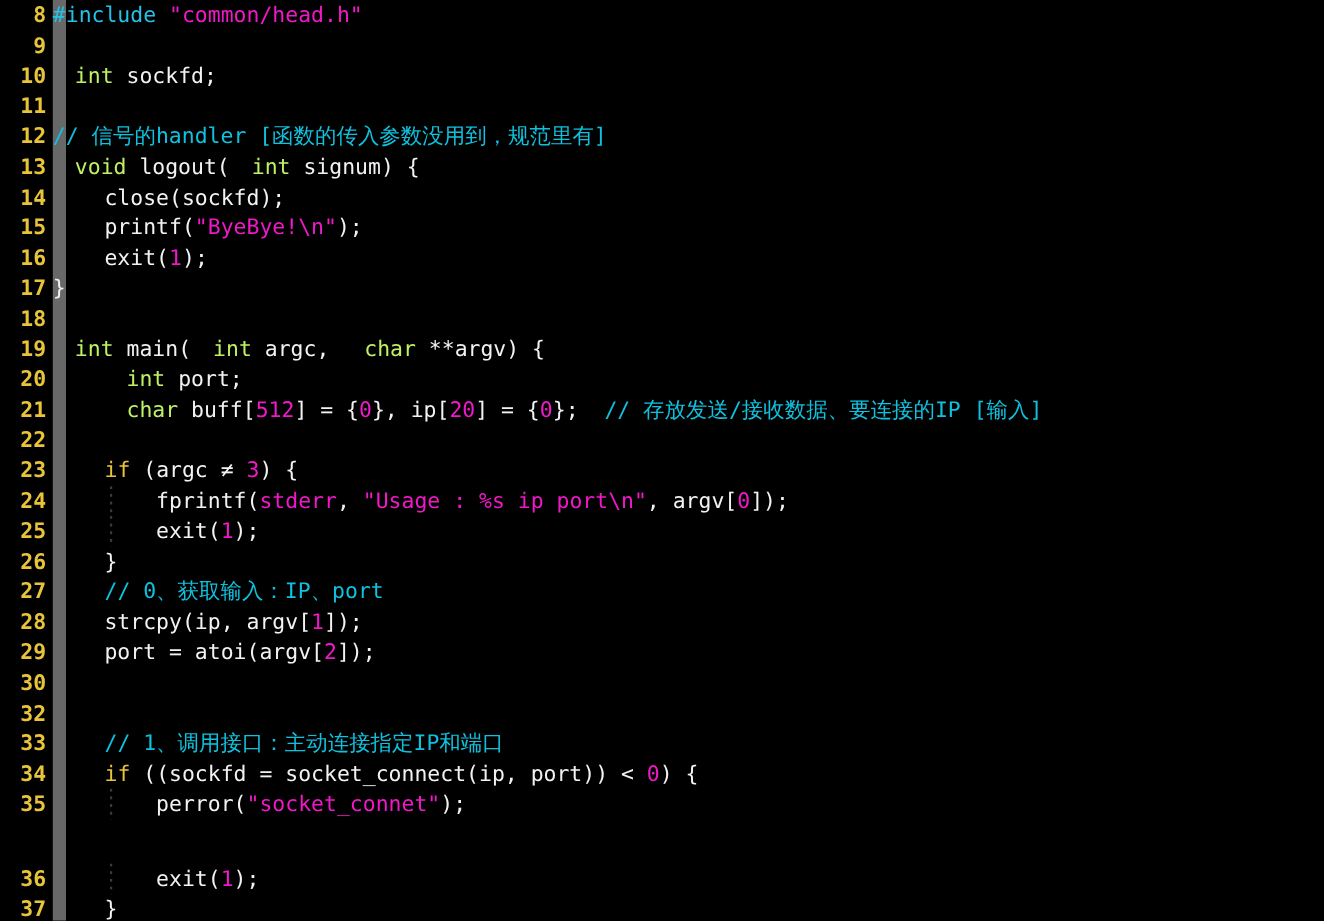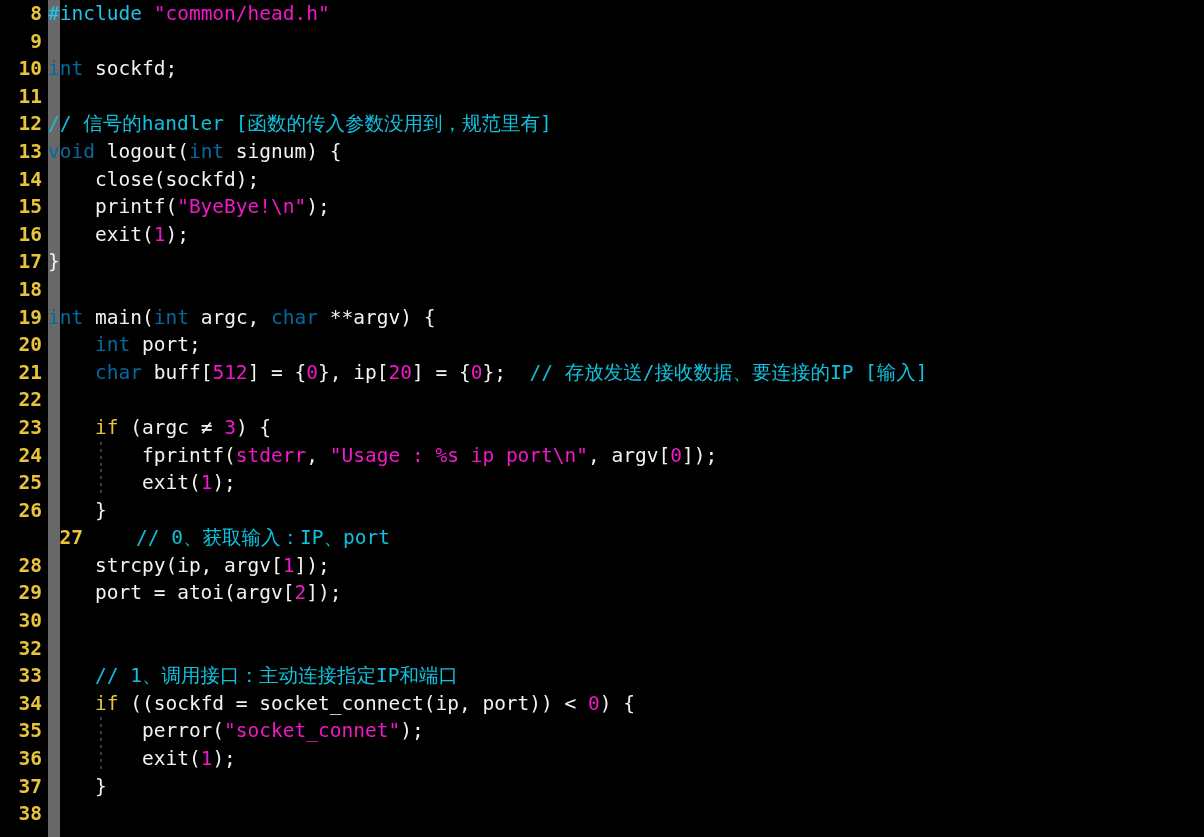--- a/index.html
+++ b/index.html
@@ -80,21 +80,21 @@
     width: 2px;
     height: 27.6px;
     background-image: linear-gradient(to bottom, #3b3b3b 0 3px, transparent 3px 7px);
     background-size: 2px 7px;
     z-index: 1;
   }
 
   
   .tok-preproc   { color: #22C3E6; }
   .tok-string    { color: #F018C8; }
-  .tok-type      { color: #0369a1; }
+  .tok-type      { color: #bef264; padding-left: 20px; }
   .tok-keyword   { color: #E8C43A; }
   .tok-number    { color: #F018C8; }
   .tok-const     { color: #F018C8; }
   .tok-comment   { color: #0FC1DE; }
   .tok-plain     { color: #F2F2F2; }
 </style>
 </head>
 <body>
 
 <div id="editor">
@@ -114,26 +114,26 @@
       <div class="line" style="height: 27.6px; line-height: 27.6px;"><div class="lineno">17</div><div class="code"><span class="tok-plain">}</span></div></div>
       <div class="line" style="height: 27.6px; line-height: 27.6px;"><div class="lineno">18</div><div class="code"></div></div>
       <div class="line" style="height: 27.6px; line-height: 27.6px;"><div class="lineno">19</div><div class="code"><span class="tok-type">int</span><span class="tok-plain"> main(</span><span class="tok-type">int</span><span class="tok-plain"> argc, </span><span class="tok-type">char</span><span class="tok-plain"> **argv) {</span></div></div>
       <div class="line" style="height: 27.6px; line-height: 27.6px;"><div class="lineno">20</div><div class="code"><span class="tok-plain">    </span><span class="tok-type">int</span><span class="tok-plain"> port;</span></div></div>
       <div class="line" style="height: 27.6px; line-height: 27.6px;"><div class="lineno">21</div><div class="code"><span class="tok-plain">    </span><span class="tok-type">char</span><span class="tok-plain"> buff[</span><span class="tok-number">512</span><span class="tok-plain">] = {</span><span class="tok-number">0</span><span class="tok-plain">}, ip[</span><span class="tok-number">20</span><span class="tok-plain">] = {</span><span class="tok-number">0</span><span class="tok-plain">};  </span><span class="tok-comment">// 存放发送/接收数据、要连接的IP [输入]</span></div></div>
       <div class="line" style="height: 27.6px; line-height: 27.6px; padding-left: 20px;"><div class="lineno">22</div><div class="code"></div></div>
       <div class="line" style="height: 27.6px; line-height: 27.6px;"><div class="lineno">23</div><div class="code"><span class="tok-plain">    </span><span class="tok-keyword">if</span><span class="tok-plain"> (argc ≠ </span><span class="tok-number">3</span><span class="tok-plain">) {</span></div></div>
       <div class="line" style="height: 27.6px; line-height: 27.6px;"><div class="indent-guide" style="left: 100px; height: 27.6px;"></div><div class="lineno">24</div><div class="code"><span class="tok-plain">        fprintf(</span><span class="tok-const">stderr</span><span class="tok-plain">, </span><span class="tok-string">"Usage : %s ip port\n"</span><span class="tok-plain">, argv[</span><span class="tok-number">0</span><span class="tok-plain">]);</span></div></div>
       <div class="line" style="height: 27.6px; line-height: 27.6px;"><div class="indent-guide" style="left: 100px; height: 27.6px;"></div><div class="lineno">25</div><div class="code"><span class="tok-plain">        exit(</span><span class="tok-number">1</span><span class="tok-plain">);</span></div></div>
       <div class="line" style="height: 27.6px; line-height: 27.6px;"><div class="lineno">26</div><div class="code"><span class="tok-plain">    }</span></div></div>
-      <div class="line" style="height: 27.6px; line-height: 27.6px; margin-left: 41px;"><div class="lineno">27</div><div class="code"><span class="tok-plain">    </span><span class="tok-comment">// 0、获取输入：IP、port</span></div></div>
+      <div class="line" style="height: 27.6px; line-height: 27.6px;"><div class="lineno">27</div><div class="code"><span class="tok-plain">    </span><span class="tok-comment">// 0、获取输入：IP、port</span></div></div>
       <div class="line" style="height: 27.6px; line-height: 27.6px;"><div class="lineno">28</div><div class="code"><span class="tok-plain">    strcpy(ip, argv[</span><span class="tok-number">1</span><span class="tok-plain">]);</span></div></div>
       <div class="line" style="height: 27.6px; line-height: 27.6px;"><div class="lineno">29</div><div class="code"><span class="tok-plain">    port = atoi(argv[</span><span class="tok-number">2</span><span class="tok-plain">]);</span></div></div>
       <div class="line" style="height: 27.6px; line-height: 27.6px; padding-left: 13px;"><div class="lineno">30</div><div class="code"></div></div>
       <div class="line" style="height: 27.6px; line-height: 27.6px;"><div class="lineno">32</div><div class="code"></div></div>
       <div class="line" style="height: 27.6px; line-height: 27.6px;"><div class="lineno">33</div><div class="code"><span class="tok-plain">    </span><span class="tok-comment">// 1、调用接口：主动连接指定IP和端口</span></div></div>
       <div class="line" style="height: 27.6px; line-height: 27.6px;"><div class="lineno">34</div><div class="code"><span class="tok-plain">    </span><span class="tok-keyword">if</span><span class="tok-plain"> ((sockfd = socket_connect(ip, port)) &lt; </span><span class="tok-number">0</span><span class="tok-plain">) {</span></div></div>
       <div class="line" style="height: 27.6px; line-height: 27.6px;"><div class="indent-guide" style="left: 100px; height: 27.6px;"></div><div class="lineno">35</div><div class="code"><span class="tok-plain">        perror(</span><span class="tok-string">"socket_connet"</span><span class="tok-plain">);</span></div></div>
-      <div class="line" style="height: 27.6px; line-height: 27.6px;"><div class="indent-guide" style="left: 100px; height: 27.6px;"></div><div class="lineno">36</div><div class="code"><span class="tok-plain">        exit(</span><span class="tok-number">1</span><span class="tok-plain">);</span></div></div>
+      <div class="line" style="height: 27.6px; line-height: 27.6px; margin-top: 40px;"><div class="indent-guide" style="left: 100px; height: 27.6px;"></div><div class="lineno">36</div><div class="code"><span class="tok-plain">        exit(</span><span class="tok-number">1</span><span class="tok-plain">);</span></div></div>
       <div class="line" style="height: 27.6px; line-height: 27.6px;"><div class="lineno">37</div><div class="code"><span class="tok-plain">    }</span></div></div>
       <div class="line" style="height: 27.6px; line-height: 27.6px;"><div class="lineno">38</div><div class="code"></div></div>
     </div>
 
 </div>
 
 </body></html>

